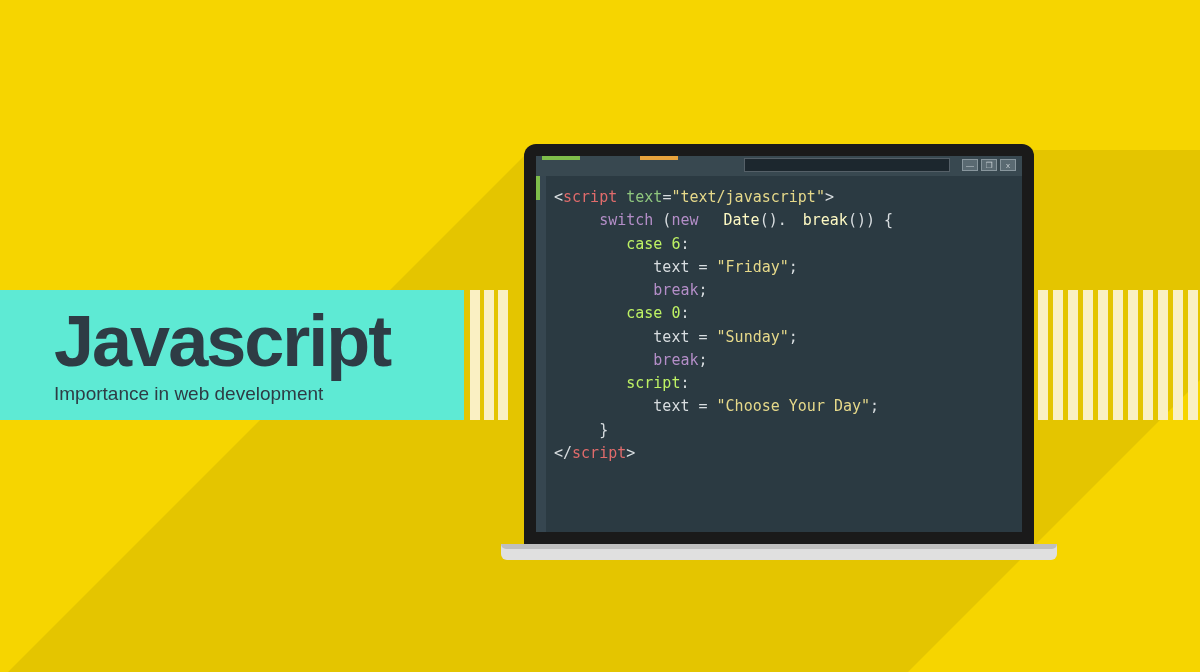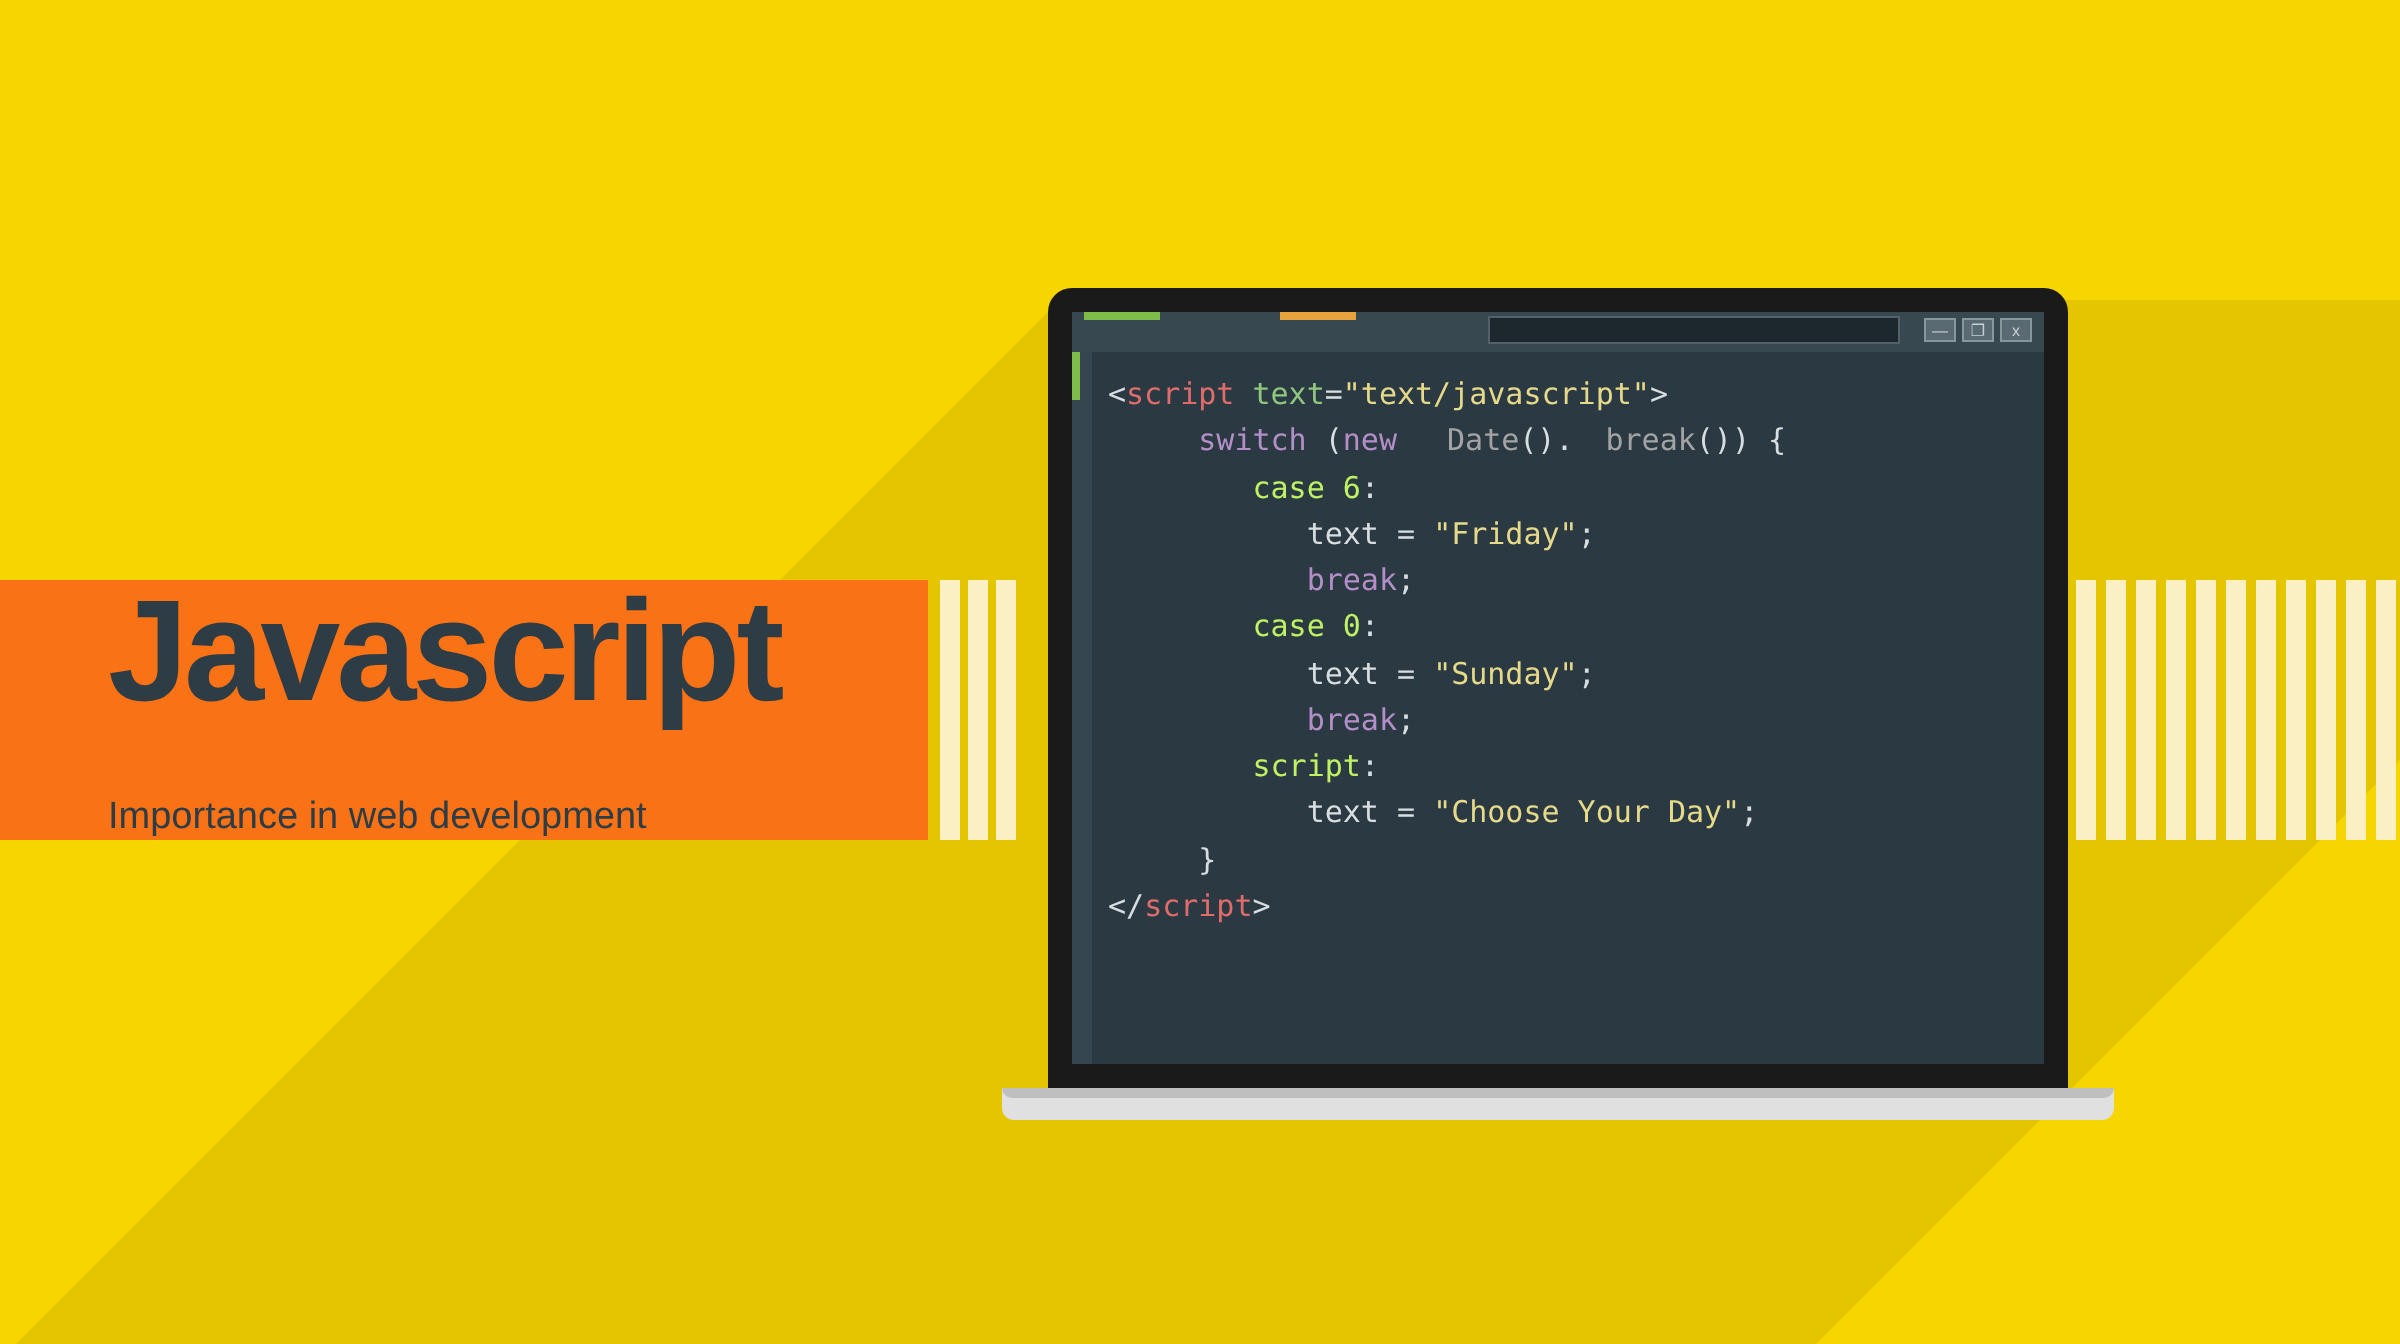--- a/index.html
+++ b/index.html
@@ -12,24 +12,24 @@
   font-family: Arial, Helvetica, sans-serif;
 }
 
 
 .title-band {
   position: absolute;
   left: 0;
   top: 290px;
   width: 464px;
   height: 130px;
-  background: #f97316;
+  background: #5eead4;
   display: flex;
   flex-direction: column;
-  justify-content: space-between;
+  justify-content: center;
   padding-left: 54px;
 }
 .title {
   font-size: 72px;
   font-weight: 800;
   color: #2e3c45;
   letter-spacing: -2px;
   line-height: 1;
 }
 .subtitle {
@@ -191,21 +191,21 @@
   font-family: "Consolas", "Menlo", monospace;
   font-size: 15px;
   line-height: 1.55;
   color: #d8dde0;
   white-space: pre;
 }
 .tag { color: #e06b6b; }
 .attr { color: #8fc77e; }
 .str { color: #e6d98a; }
 .kw { color: #b48ec8; margin-top: 26px; }
-.fn { color: #a3a3a3; padding-left: 16px; }
+.fn { color: #fef9c3; padding-left: 16px; }
 .br { color: #d8dde0; }
 .case { color: #bef264; }
 </style>
 </head>
 <body>
 
 <div class="shadow"></div>
 
 <div class="title-band">
   <div class="title">Javascript</div>

